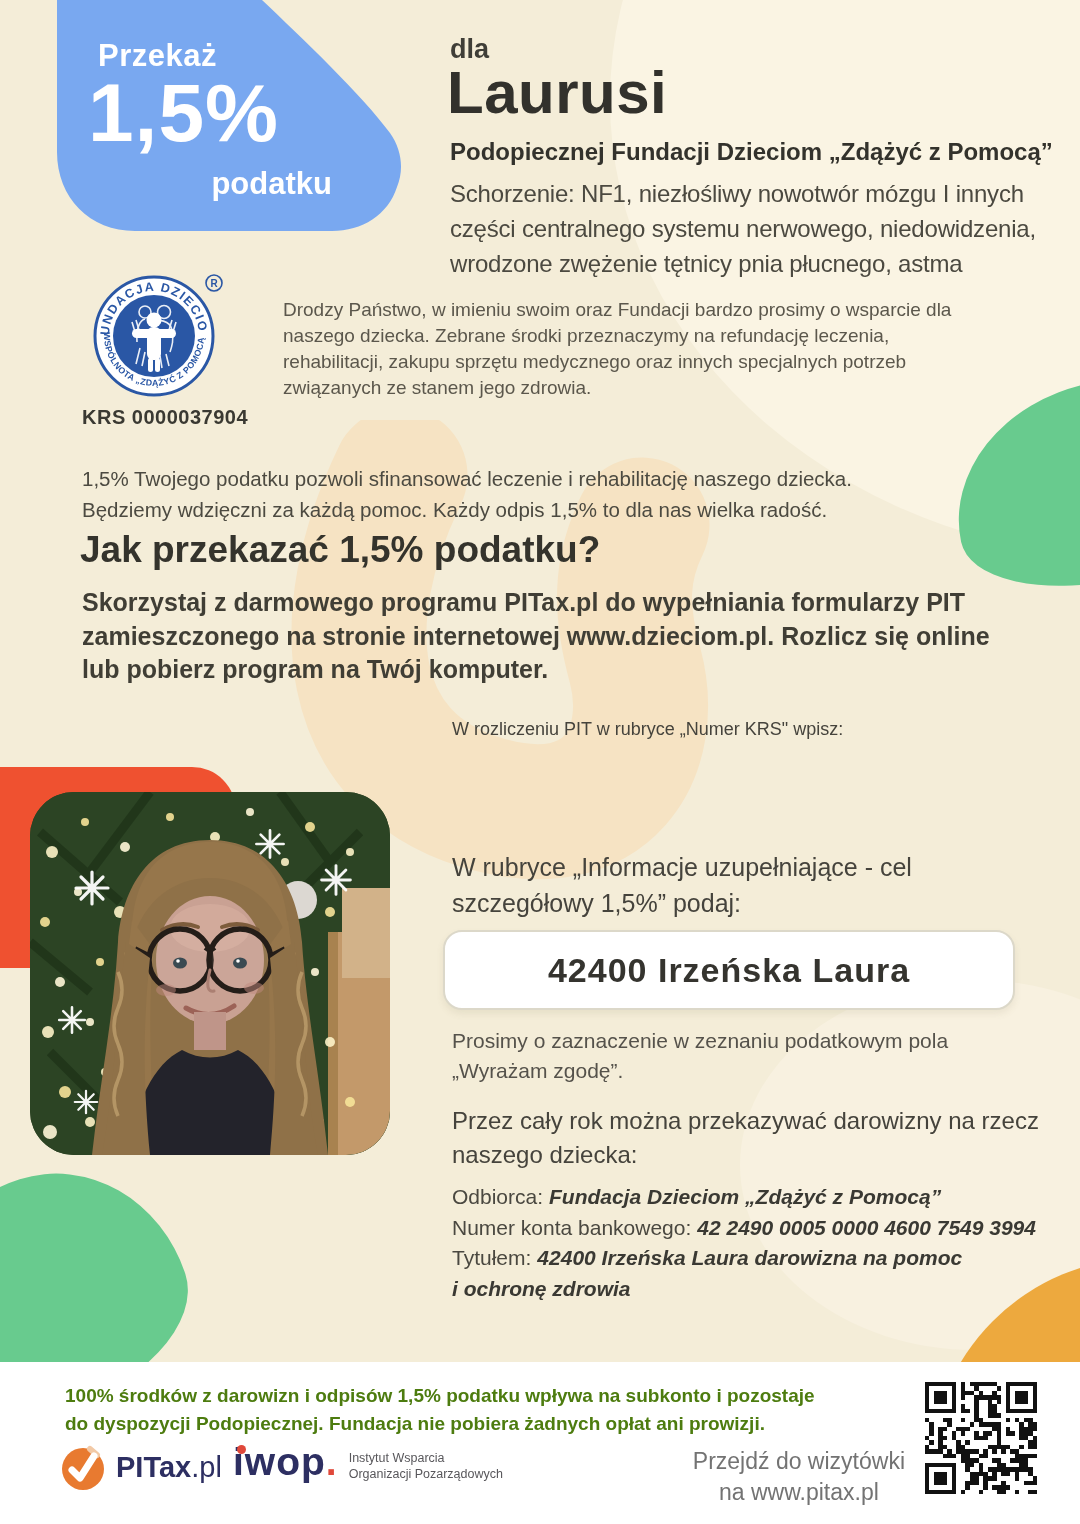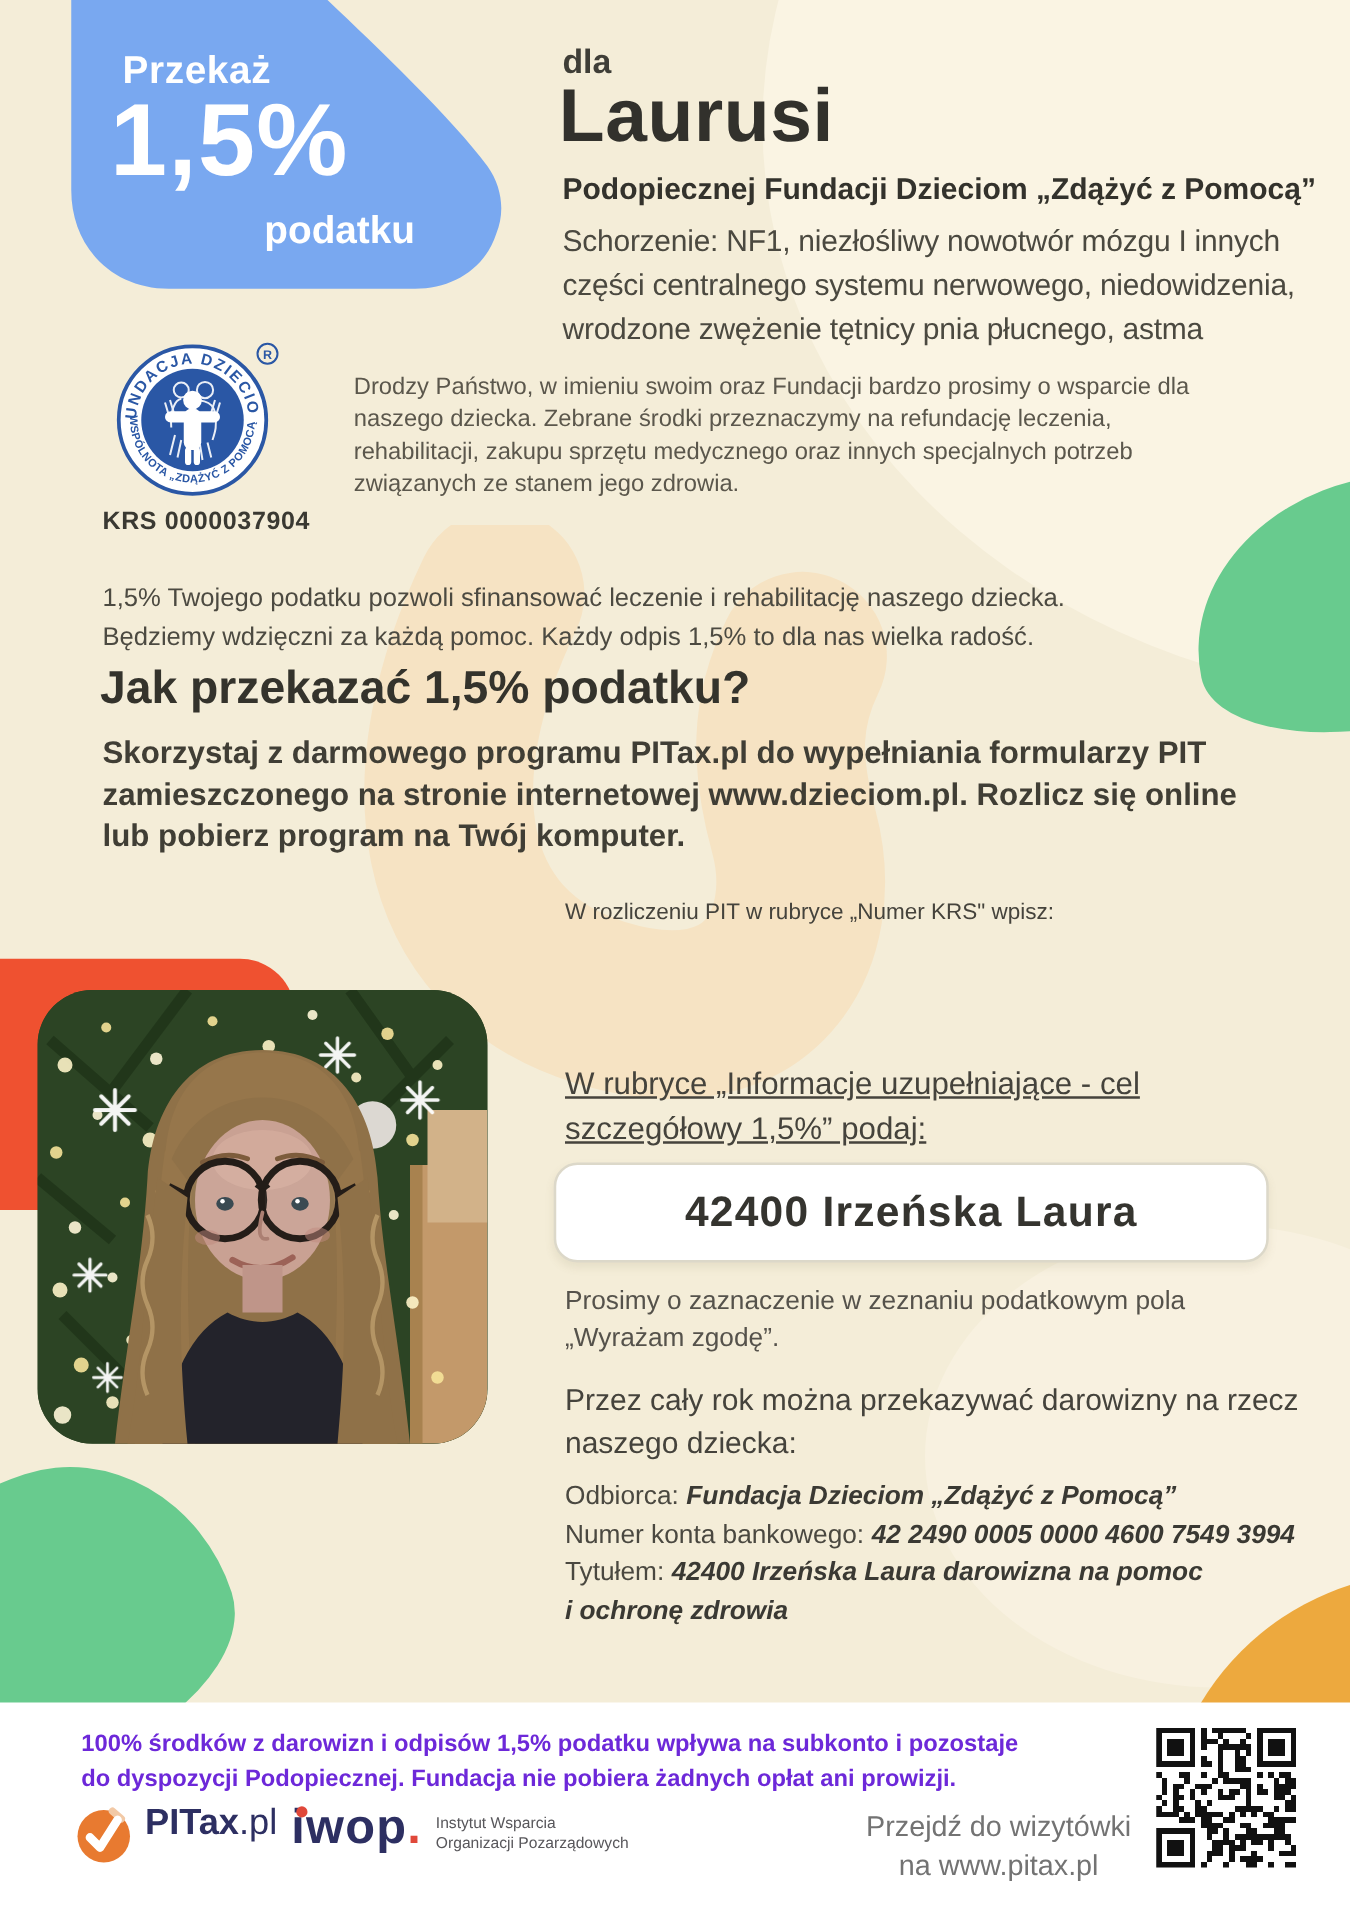--- a/index.html
+++ b/index.html
@@ -34,32 +34,32 @@
   .intro{left:82px;top:464px;font-size:20.5px;color:#4c4a41;line-height:30.5px;}
   .how-title{left:80px;top:529px;font-size:37px;font-weight:800;color:#34332c;}
   .how-body{left:82px;top:586px;font-size:25px;font-weight:600;color:#403e35;line-height:33.5px;}
   
   .krs-prompt{left:452px;top:719px;font-size:18px;color:#45433c;}
   .value-box{left:443px;width:568px;background:#fff;border:2px solid #dcd8c9;border-radius:19px;
     box-shadow:0 4px 7px rgba(120,105,70,.10);display:flex;align-items:center;justify-content:center;}
   .box1{top:761px;height:70px;}
   .box2{top:930px;height:76px;}
   .box-value{font-size:34px;font-weight:700;color:#35342f;letter-spacing:1px;}
-  .goal-prompt{left:452px;top:849px;font-size:25px;color:#45433c;line-height:36px;text-decoration:underline;}
+  .goal-prompt{left:452px;top:849px;font-size:25px;color:#45433c;line-height:36px;}
   .note{left:452px;top:1026px;font-size:21px;color:#55524b;line-height:30px;}
   .don-intro{left:452px;top:1104px;font-size:24px;color:#45433c;line-height:34px;}
   .don-rows{left:452px;top:1182px;font-size:21px;color:#4a4840;line-height:30.5px;}
   .don-label{font-weight:400;text-align:right;}
   .don-val{font-weight:700;font-style:italic;color:#3a3933;margin-left:6px;}
   
   .photo-frame{left:30px;top:792px;width:360px;height:363px;border-radius:44px;overflow:hidden;background:#2c4424;}
   
   .footer{left:0;top:1362px;width:1080px;height:162px;background:#ffffff;}
-  .disclaimer{left:65px;top:20px;font-size:19px;font-weight:700;color:#6d28d9;line-height:28px;}
-  .pitax-logo{left:58px;top:80px;display:flex;}
+  .disclaimer{left:65px;top:20px;font-size:19px;font-weight:700;color:#4d7c0f;line-height:28px;}
+  .pitax-logo{left:58px;top:80px;display:flex;align-items:center;}
   .pitax-text{font-size:29px;color:#2d2f62;margin-left:8px;}
   .pitax-name{font-weight:800;}
   .pitax-suffix{font-weight:400;}
   .iwop{left:233px;top:78px;display:flex;align-items:flex-start;}
   .iwop-word{position:relative;font-size:39px;font-weight:800;color:#2d2f62;letter-spacing:1px;line-height:44px;}
   .iwop-dot{position:absolute;left:4px;top:5px;width:9px;height:9px;border-radius:50%;background:#e0483a;}
   .iwop-period{color:#e0483a;font-size:39px;font-weight:800;line-height:44px;}
   .iwop-desc{margin-left:12px;margin-top:10px;font-size:12.5px;color:#58575b;line-height:16px;}
   .qr-caption{right:175px;top:84px;text-align:center;font-size:23px;color:#737373;line-height:31px;}
   .qr{left:925px;top:20px;width:112px;height:112px;}

